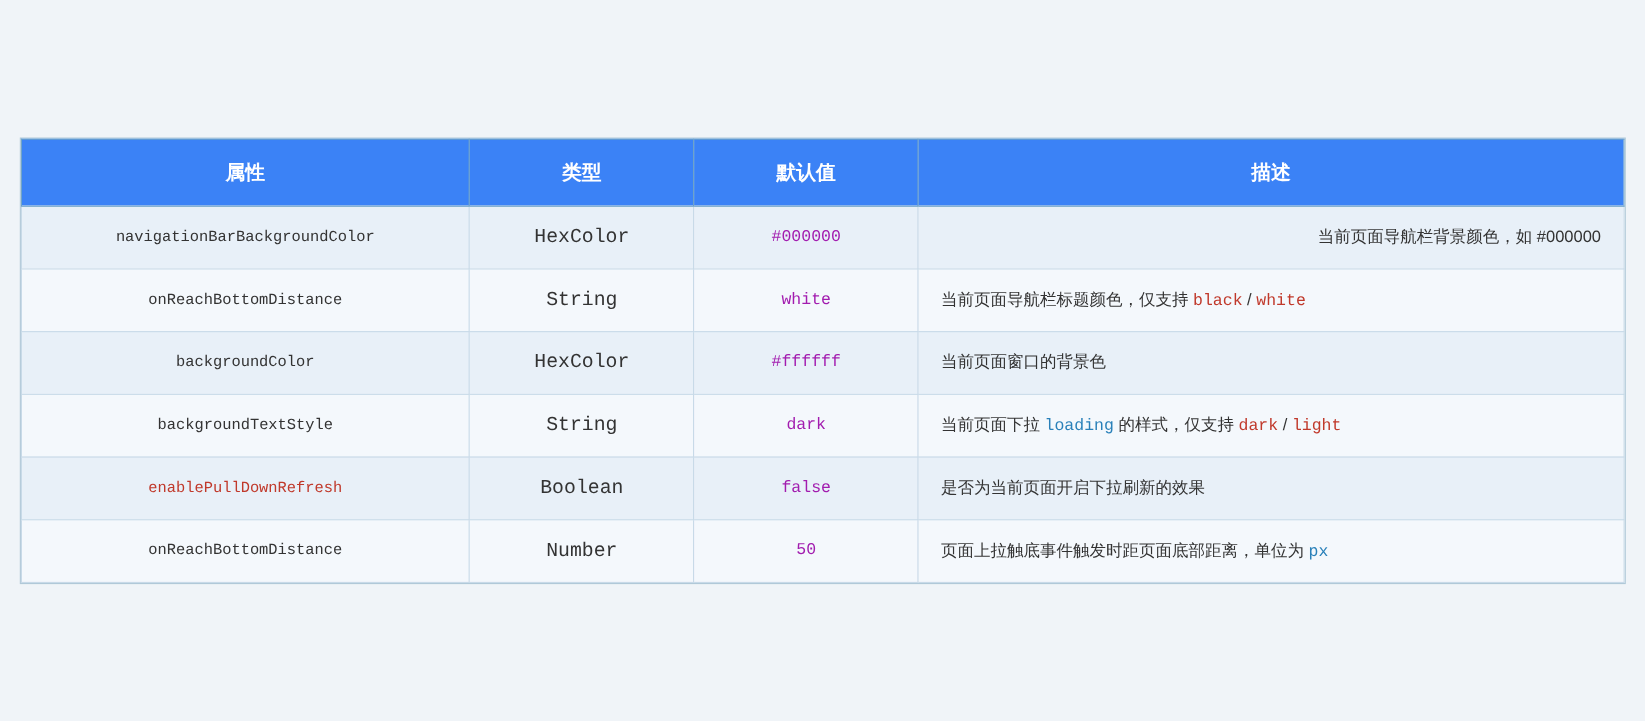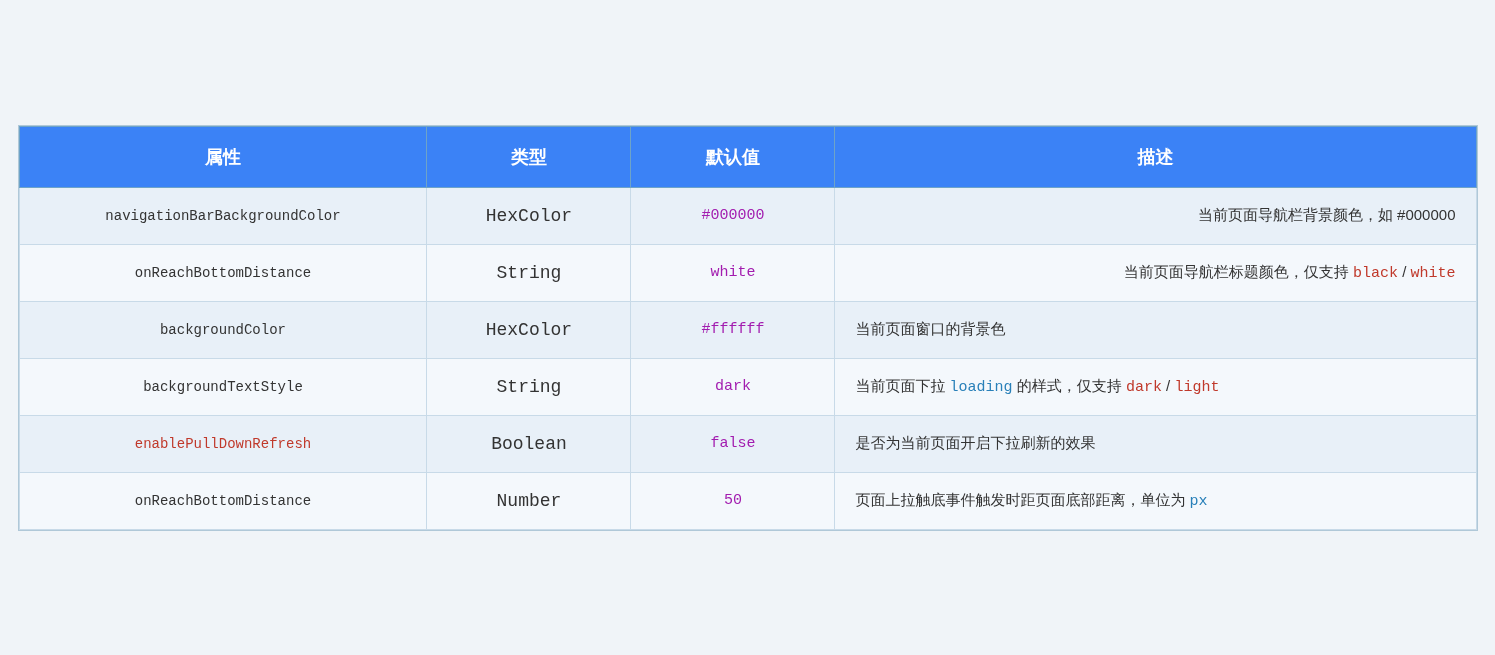--- a/index.html
+++ b/index.html
@@ -114,21 +114,21 @@
     <tr>
           <td style="font-family: &quot;Courier New&quot;, Courier, monospace; font-size: 14px; color: rgb(51, 51, 51);">navigationBarBackgroundColor</td>
           <td>HexColor</td>
           <td>#000000</td>
           <td style="text-align: right;"><span>当前页面导航栏背景颜色，如 #000000</span></td>
         </tr>
         <tr>
           <td style="font-family: &quot;Courier New&quot;, Courier, monospace; font-size: 14px; color: rgb(51, 51, 51);">onReachBottomDistance</td>
           <td>String</td>
           <td>white</td>
-          <td style="text-align: right;"><span>当前页面导航栏标题颜色，仅支持 </span><span style="color: rgb(192, 57, 43); font-family: &quot;Courier New&quot;, Courier, monospace;">black</span><span> / </span><span style="color: rgb(192, 57, 43); font-family: &quot;Courier New&quot;, Courier, monospace;">white</span></td>
+          <td style="text-align: left;"><span>当前页面导航栏标题颜色，仅支持 </span><span style="color: rgb(192, 57, 43); font-family: &quot;Courier New&quot;, Courier, monospace;">black</span><span> / </span><span style="color: rgb(192, 57, 43); font-family: &quot;Courier New&quot;, Courier, monospace;">white</span></td>
         </tr>
         <tr>
           <td style="font-family: &quot;Courier New&quot;, Courier, monospace; font-size: 14px; color: rgb(51, 51, 51);">backgroundColor</td>
           <td>HexColor</td>
           <td>#ffffff</td>
           <td style="text-align: left;"><span>当前页面窗口的背景色</span></td>
         </tr>
         <tr>
           <td style="font-family: &quot;Courier New&quot;, Courier, monospace; font-size: 14px; color: rgb(51, 51, 51);">backgroundTextStyle</td>
           <td>String</td>

